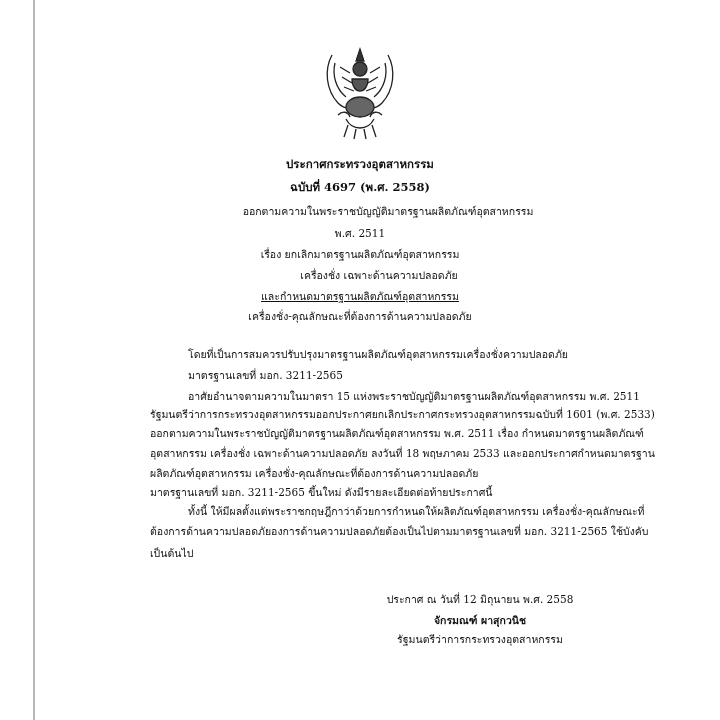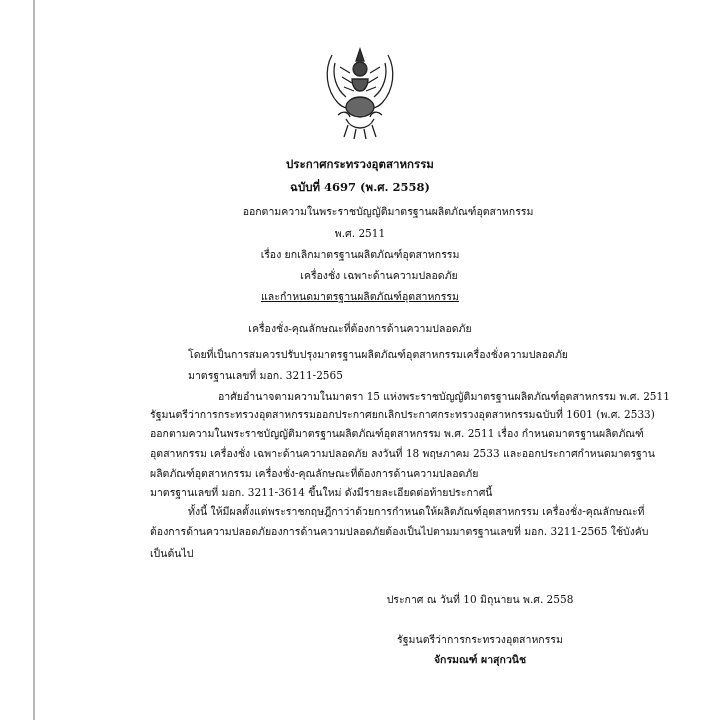--- a/index.html
+++ b/index.html
@@ -36,29 +36,29 @@
   </g>
 </svg>
 
 <div class="line center bold" style="top:157px;">ประกาศกระทรวงอุตสาหกรรม</div>
 <div class="line center bold" style="top:180px;">ฉบับที่ 4697 (พ.ศ. 2558)</div>
 <div class="line center" style="top:204px;margin-left:28px;">ออกตามความในพระราชบัญญัติมาตรฐานผลิตภัณฑ์อุตสาหกรรม</div>
 <div class="line center" style="top:226px;">พ.ศ. 2511</div>
 <div class="line center" style="top:247px;">เรื่อง ยกเลิกมาตรฐานผลิตภัณฑ์อุตสาหกรรม</div>
 <div class="line center" style="top:268px;margin-left:19px;">เครื่องชั่ง เฉพาะด้านความปลอดภัย</div>
 <div class="line center" style="top:289px;text-decoration:underline;">และกำหนดมาตรฐานผลิตภัณฑ์อุตสาหกรรม</div>
-<div class="line center" style="top:322px;font-family:Liberation Serif, serif;">เครื่องชั่ง-คุณลักษณะที่ต้องการด้านความปลอดภัย</div>
+<div class="line center" style="top:309px;">เครื่องชั่ง-คุณลักษณะที่ต้องการด้านความปลอดภัย</div>
 
 <div class="line" style="left:188px; top:347px;">โดยที่เป็นการสมควรปรับปรุงมาตรฐานผลิตภัณฑ์อุตสาหกรรมเครื่องชั่งความปลอดภัย</div>
 <div class="line" style="left:188px; top:368px;">มาตรฐานเลขที่ มอก. 3211-2565</div>
-<div class="line" style="left:188px; top:389px;margin-left:30px;">อาศัยอำนาจตามความในมาตรา 15 แห่งพระราชบัญญัติมาตรฐานผลิตภัณฑ์อุตสาหกรรม พ.ศ. 2511</div>
+<div class="line" style="left:188px; top:389px;">อาศัยอำนาจตามความในมาตรา 15 แห่งพระราชบัญญัติมาตรฐานผลิตภัณฑ์อุตสาหกรรม พ.ศ. 2511</div>
 <div class="line" style="left:150px; top:407px;">รัฐมนตรีว่าการกระทรวงอุตสาหกรรมออกประกาศยกเลิกประกาศกระทรวงอุตสาหกรรมฉบับที่ 1601 (พ.ศ. 2533)</div>
 <div class="line" style="left:150px; top:426px;">ออกตามความในพระราชบัญญัติมาตรฐานผลิตภัณฑ์อุตสาหกรรม พ.ศ. 2511 เรื่อง กำหนดมาตรฐานผลิตภัณฑ์</div>
 <div class="line" style="left:150px; top:446px;">อุตสาหกรรม เครื่องชั่ง เฉพาะด้านความปลอดภัย ลงวันที่ 18 พฤษภาคม 2533 และออกประกาศกำหนดมาตรฐาน</div>
 <div class="line" style="left:150px; top:466px;">ผลิตภัณฑ์อุตสาหกรรม เครื่องชั่ง-คุณลักษณะที่ต้องการด้านความปลอดภัย</div>
-<div class="line" style="left:150px; top:485px;">มาตรฐานเลขที่ มอก. 3211-3614 ขึ้นใหม่ ดังมีรายละเอียดต่อท้ายประกาศนี้</div>
+<div class="line" style="left:150px; top:485px;">มาตรฐานเลขที่ มอก. 3211-2565 ขึ้นใหม่ ดังมีรายละเอียดต่อท้ายประกาศนี้</div>
 <div class="line" style="left:188px; top:504px;">ทั้งนี้  ให้มีผลตั้งแต่พระราชกฤษฎีกาว่าด้วยการกำหนดให้ผลิตภัณฑ์อุตสาหกรรม  เครื่องชั่ง-คุณลักษณะที่</div>
 <div class="line" style="left:150px; top:524px;text-align:center;">ต้องการด้านความปลอดภัยองการด้านความปลอดภัยต้องเป็นไปตามมาตรฐานเลขที่  มอก.  3211-2565  ใช้บังคับ</div>
 <div class="line" style="left:150px; top:546px;">เป็นต้นไป</div>
 
-<div class="sig" style="top:592px;">ประกาศ ณ วันที่ 10 มิถุนายน พ.ศ. 2558</div>
-<div class="sig" style="top:613px; font-weight:bold;margin-top:39px;">จักรมณฑ์ ผาสุกวนิช</div>
+<div class="sig" style="top:592px;">ประกาศ ณ วันที่ 12 มิถุนายน พ.ศ. 2558</div>
+<div class="sig" style="top:613px; font-weight:bold;">จักรมณฑ์ ผาสุกวนิช</div>
 <div class="sig" style="top:632px;">รัฐมนตรีว่าการกระทรวงอุตสาหกรรม</div>
 
 </body></html>

